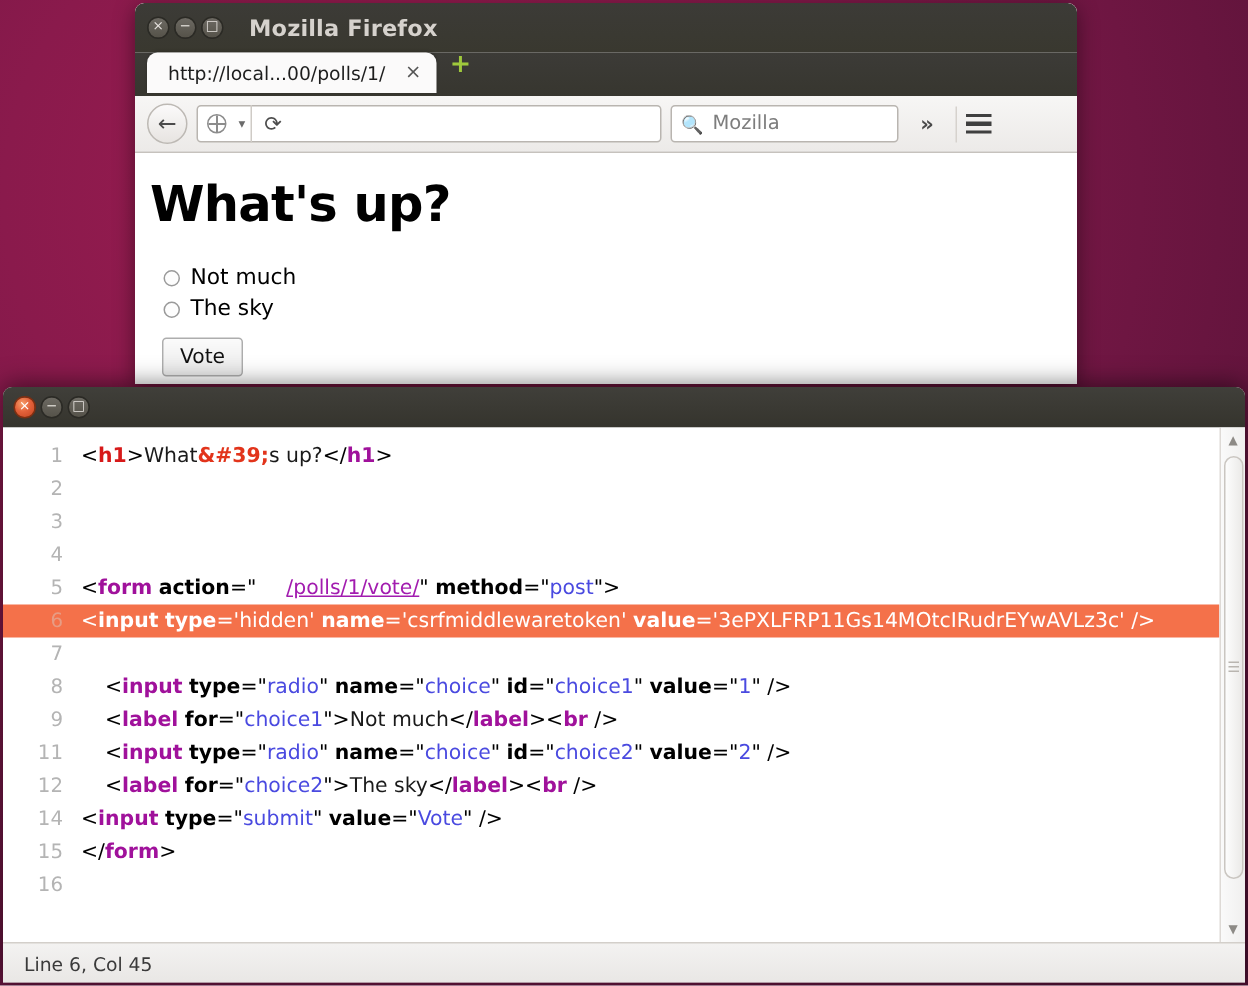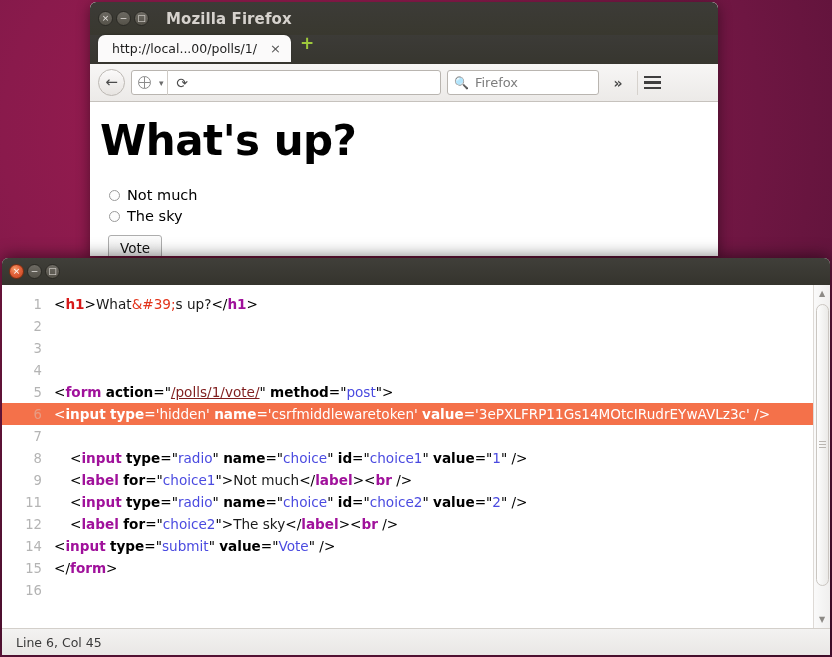--- a/index.html
+++ b/index.html
@@ -128,21 +128,21 @@
     border-left: 1px solid #d6d2cd; height: 24px; justify-content: center;
   }
   #ff-menu span { display:block; width: 17px; height: 2.5px; background: #3f3f3f; }
   #ff-content {
     background: #ffffff;
     height: calc(100% - 100px);
     padding: 14px 0 0 10px;
     overflow: hidden;
   }
   #poll-title {
-    font-size: 42px; font-weight: bold; color: #000;
+    font-size: 33px; font-weight: bold; color: #000;
     letter-spacing: -0.5px; margin-bottom: 22px;
   }
   .poll-row { display: flex; align-items: center; margin-bottom: 5px; }
   .radio {
     width: 11px; height: 11px; border-radius: 50%;
     border: 1px solid #9a9a9a; background: #fdfdfd;
     margin: 0 7px 0 9px; flex: none;
   }
   .poll-label { font-size: 14.5px; color: #000; }
   #vote-btn {
@@ -204,23 +204,23 @@
   }
   .ctext { padding-left: 4px; }
   .cline.hl { background: #f4714a; }
   .cline.hl .lnum { color: #e79c84; }
   .cline.hl .ctext,
   .cline.hl .ctext * { color: #ffffff !important; text-decoration: none; }
   .tag  { color: #a0119b; font-weight: bold; }
   .tagr { color: #d71919; font-weight: bold; }
   .attr { color: #000000; font-weight: bold; }
   .val  { color: #4a4ae0; }
-  .vallink { color: #7f1d1d; text-decoration: underline; }
+  .vallink { color: #a21caf; text-decoration: underline; margin-left: 20px; }
   .txt  { color: #1a1a1a; margin-top: 44px; }
-  .ent  { color: #e2341b; }
+  .ent  { color: #e2341b; font-weight: bold; }
   .punc { color: #000000; }
 
   #src-scroll {
     width: 17px;
     background: linear-gradient(to right,#fafafa,#f0efee);
     border-left: 1px solid #dedad6;
     display: flex; flex-direction: column; align-items: center;
     padding: 2px 0;
   }
   .sc-arrow {
@@ -272,21 +272,21 @@
     <div id="ff-back">←</div>
 
     <div id="ff-urlbar">
       <span id="ff-globe"></span>
       <span id="ff-url-drop">▾</span>
       <span id="ff-reload">⟳</span>
     </div>
 
     <div id="ff-search">
       <span id="ff-search-icon">🔍</span>
-      <span>Firefox</span>
+      <span>Mozilla</span>
     </div>
 
     <div id="ff-overflow">»</div>
 
     <div id="ff-menu">
       <span></span>
       <span></span>
       <span></span>
     </div>
   </div>

